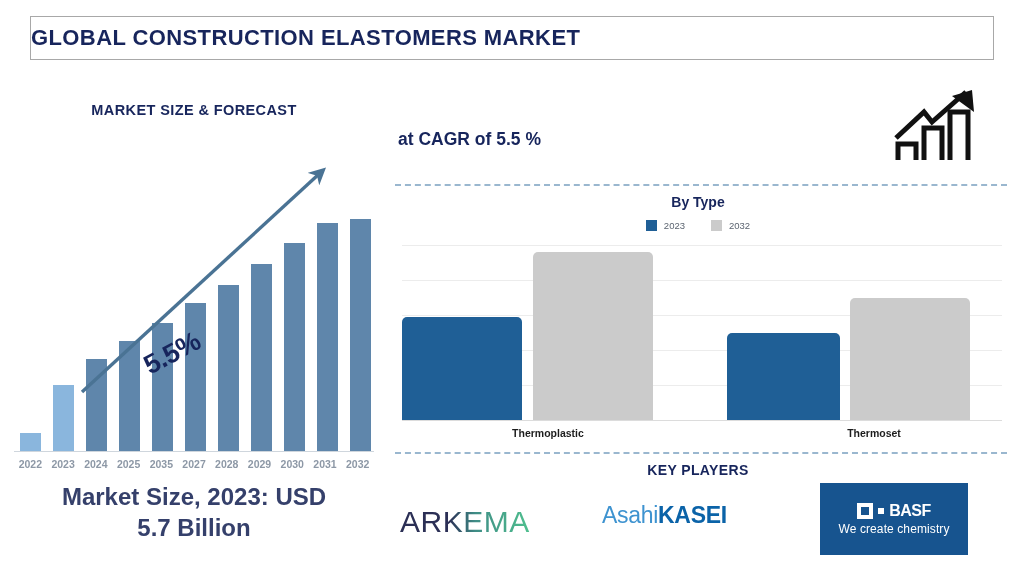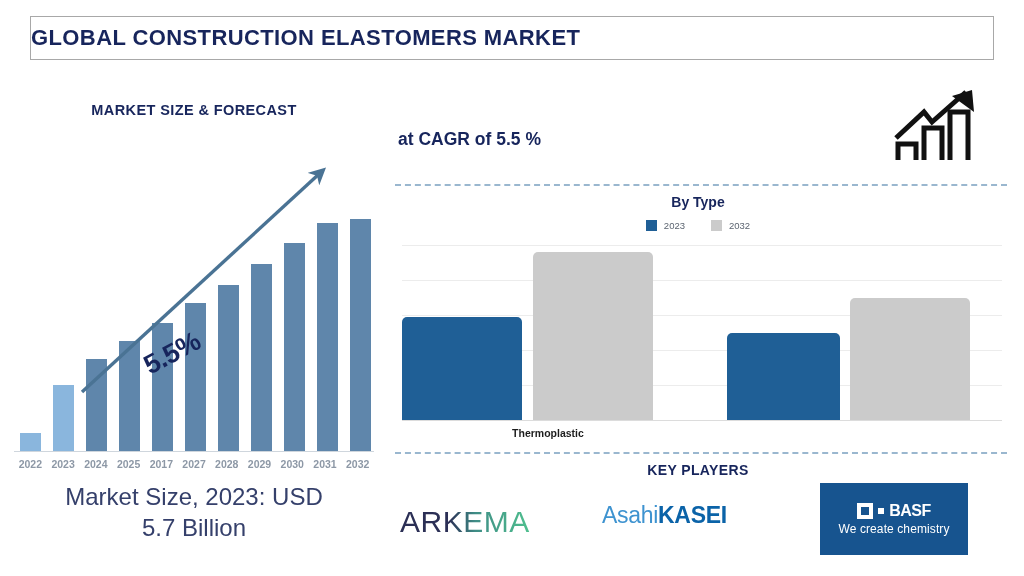--- a/index.html
+++ b/index.html
@@ -120,21 +120,21 @@
     font-weight: bold;
   }
 
   #left-footer {
     position: absolute;
     left: 8px;
     top: 402px;
     width: 372px;
     text-align: center;
     font-size: 24px;
-    font-weight: normal;
+    font-weight: bold;
     line-height: 1.28;
     color: #35406b;
   }
 
   
   #right-panel {
     position: absolute;
     left: 392px;
     top: 80px;
     width: 632px;
@@ -367,21 +367,21 @@
       </svg>
 
       <div id="cagr-badge">5.5%</div>
     </div>
 
     <div id="left-years">
       <div class="year-label">2022</div>
       <div class="year-label">2023</div>
       <div class="year-label">2024</div>
       <div class="year-label">2025</div>
-      <div class="year-label">2017</div>
+      <div class="year-label">2035</div>
       <div class="year-label">2027</div>
       <div class="year-label">2028</div>
       <div class="year-label">2029</div>
       <div class="year-label">2030</div>
       <div class="year-label">2031</div>
       <div class="year-label">2032</div>
     </div>
 
     <div id="left-footer">
       <div>Market Size, 2023: USD</div>
@@ -428,20 +428,21 @@
       <div class="gridline" style="top:142px;"></div>
       <div id="bytype-baseline"></div>
 
       <div class="tbar c2023" style="left:0px;   width:120px; height:103px;"></div>
       <div class="tbar c2032" style="left:131px; width:120px; height:168px;"></div>
       <div class="tbar c2023" style="left:325px; width:113px; height:87px;"></div>
       <div class="tbar c2032" style="left:448px; width:120px; height:122px;"></div>
     </div>
 
     <div class="group-label" style="left:56px; width:200px;">Thermoplastic</div>
+    <div class="group-label" style="left:382px; width:200px;">Thermoset</div>
 
     <div class="dashed-rule" id="rule-bottom"></div>
 
     <div id="key-players-title">KEY PLAYERS</div>
 
     <div id="logo-row">
 
       <svg id="logo-arkema" viewBox="0 0 170 40">
         <defs>
           <linearGradient id="arkemaGrad" x1="0" y1="0" x2="1" y2="0">

